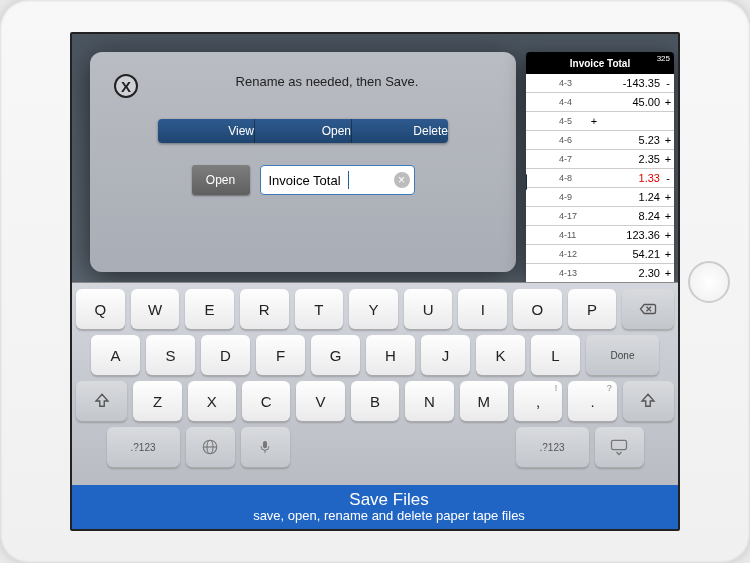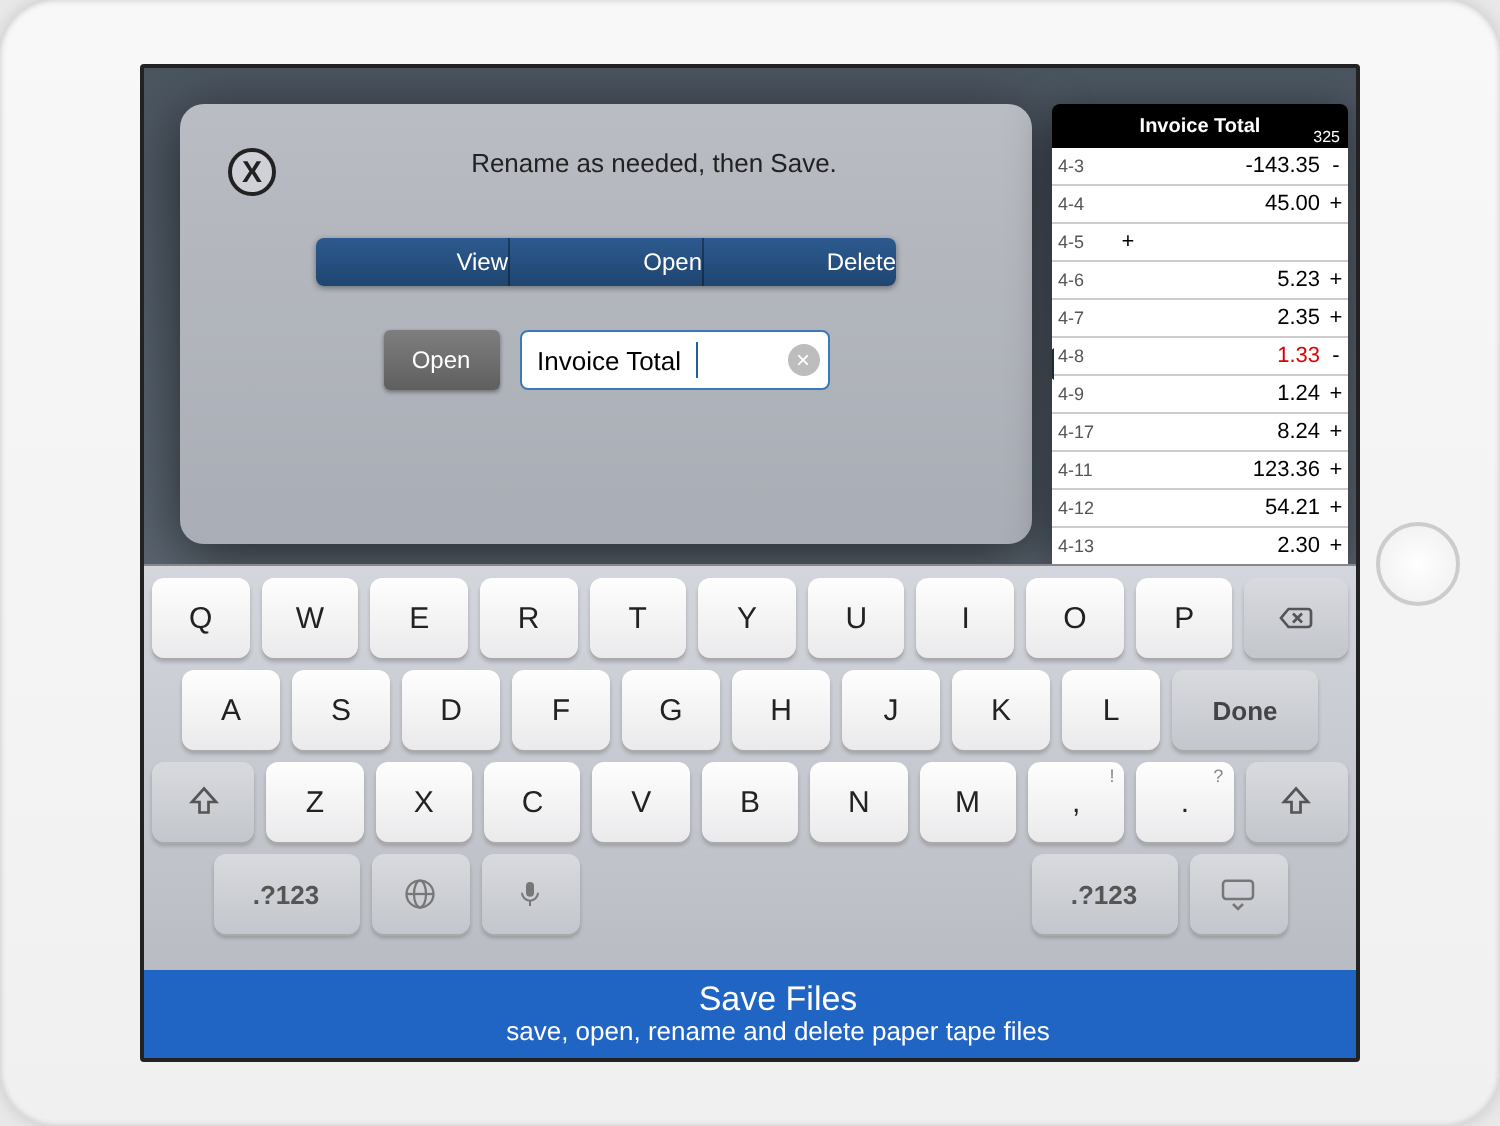--- a/index.html
+++ b/index.html
@@ -157,37 +157,38 @@
     color: #fff;
     font-size: 10px;
     display: flex;
     align-items: center;
     justify-content: center;
     position: relative;
     font-weight: bold;
   }
   .tape-header .badge {
     position: absolute;
-    right: 4px; top: 12px;
+    right: 4px; top: 2px;
     font-size: 8px;
     font-weight: normal;
   }
   .tape-body { background: #fff; }
   .tape-row {
     display: flex;
     height: 19px;
     line-height: 19px;
     border-bottom: 1px solid #ccc;
     font-size: 11px;
   }
   .tape-row .lab {
     width: 32px;
     padding-left: 3px;
     color: #555;
     font-size: 9px;
+    margin-left: 30px;
   }
   .tape-row .val {
     flex: 1;
     text-align: right;
     padding-right: 2px;
     color: #000;
   }
   .tape-row .val.neg { color: #d00; }
   .tape-row .op {
     width: 12px;
@@ -220,21 +221,21 @@
     color: #222;
     display: flex;
     align-items: center;
     justify-content: center;
     cursor: pointer;
     border: none;
     position: relative;
   }
   .key.letter { width: 49px; }
   .key.mod { background: linear-gradient(#d8dade,#c3c6cc); color: #444; }
-  .key.wide { width: 73px; font-size: 13px; font-weight: bold; }
+  .key.wide { width: 73px; font-size: 10px; }
   .key.shift { width: 52px; }
   .key.shift svg, .key.back svg { width: 18px; height: 18px; fill: #555; }
   .key.back { width: 52px; }
   .key.small-top::before {
     content: attr(data-top);
     position: absolute;
     top: 2px; right: 5px;
     font-size: 9px;
     color: #888;
   }

